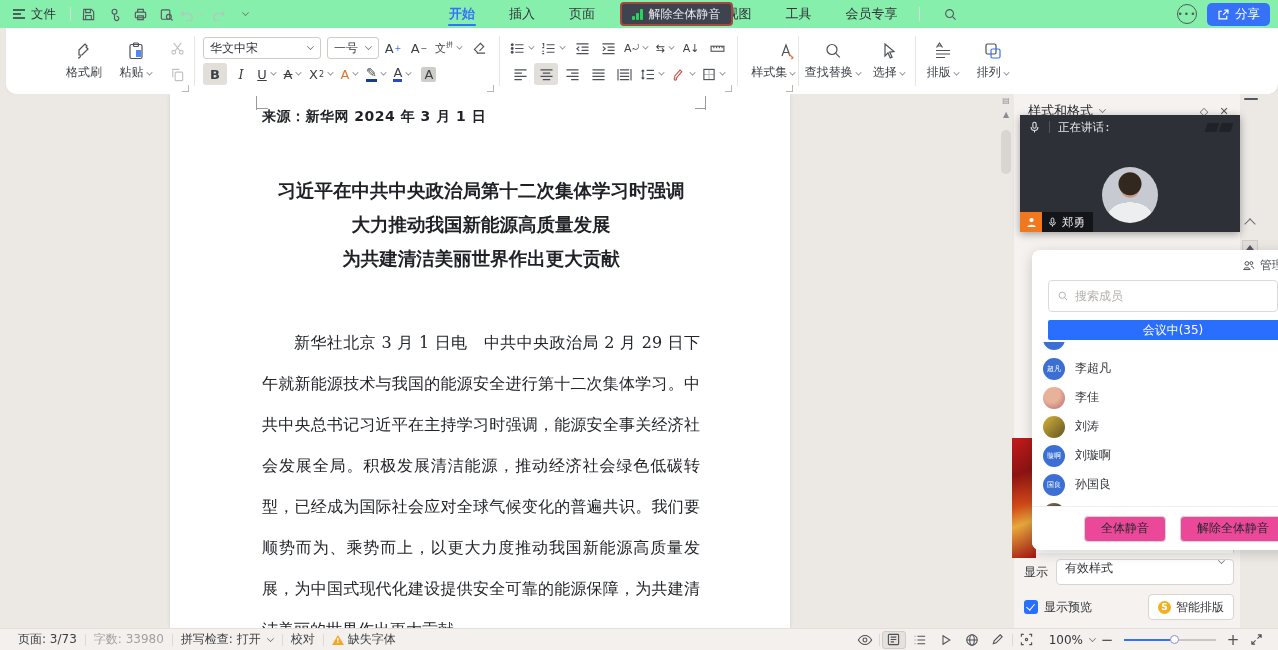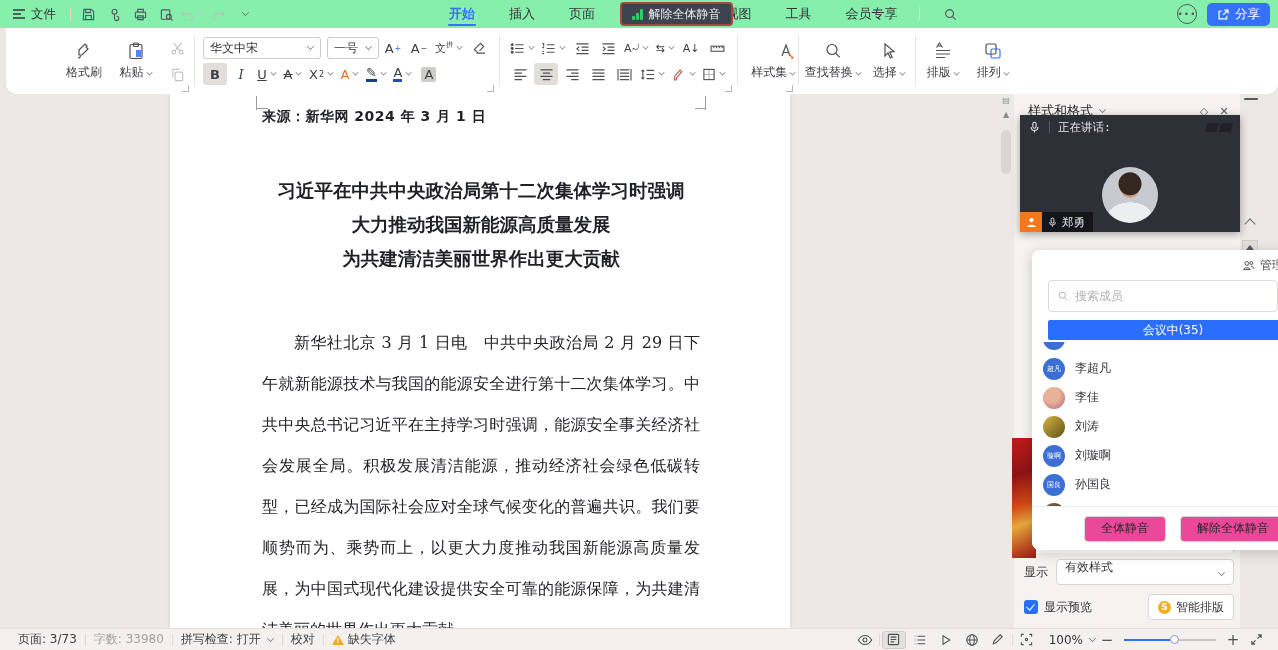--- a/index.html
+++ b/index.html
@@ -84,21 +84,21 @@
 
   
   .task-pane { position:absolute; left:1014px; top:0; width:226px; height:534px; background:#f5f2ef; }
   .tp-head { display:flex; align-items:center; gap:4px; padding:8px 8px 0 14px; font-size:13px; color:#26282c; }
   .tp-head .sp { flex:1; }
   .tp-ic { width:16px; height:16px; display:flex; align-items:center; justify-content:center; color:#55585e; font-size:11px; cursor:pointer;}
   .tp-bottom { position:absolute; left:10px; right:6px; bottom:8px; }
   .tp-listfrag { height:16px; background:#fff; border:1px solid #d8d5d1; border-radius:4px 4px 0 0; border-bottom:none; }
   .tp-disp { display:flex; align-items:center; gap:8px; margin-top:6px; }
   .tp-disp .dlabel { font-size:12px; color:#33353a; }
-  .tp-select { flex:1; display:flex; align-items:flex-end; justify-content:space-between; background:#fff; border:1px solid #d8d5d1; border-radius:4px; height:26px; padding:8px 8px; font-size:12px; color:#33353a; cursor:pointer;gap:36px;}
+  .tp-select { flex:1; display:flex; align-items:flex-start; justify-content:space-between; background:#fff; border:1px solid #d8d5d1; border-radius:4px; height:26px; padding:0 8px; font-size:12px; color:#33353a; cursor:pointer;gap:36px;}
   .tp-foot { display:flex; align-items:center; margin-top:9px; gap:6px; }
   .cbx { width:14px; height:14px; background:#2a6eff; border-radius:3px; position:relative; cursor:pointer;}
   .cbx::after { content:""; position:absolute; left:4px; top:1.5px; width:4px; height:7px; border-right:1.6px solid #fff; border-bottom:1.6px solid #fff; transform:rotate(40deg);}
   .tp-foot .cblabel { font-size:12px; color:#33353a; }
   .smart-btn { margin-left:auto; display:flex; align-items:center; gap:5px; background:#fff; border:1px solid #d8d5d1; border-radius:4px; height:26px; padding:0 9px; font-size:12px; color:#33353a; cursor:pointer;}
   .coin { width:13px; height:13px; border-radius:50%; background:#f0b01f; color:#fff; font-size:9px; font-weight:bold; display:flex; align-items:center; justify-content:center; }
 
   
   .right-strip { position:absolute; left:1240px; top:0; width:38px; height:534px; background:#ece8e4; }
   .rs-min { position:absolute; left:4px; top:4px; width:14px; height:2px; background:#55585e; border-radius:1px; cursor:pointer;}

